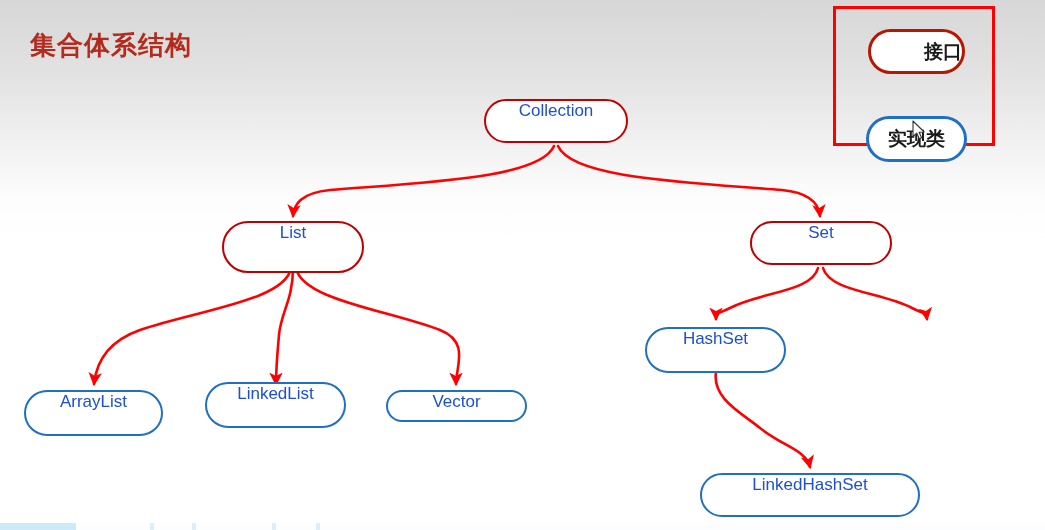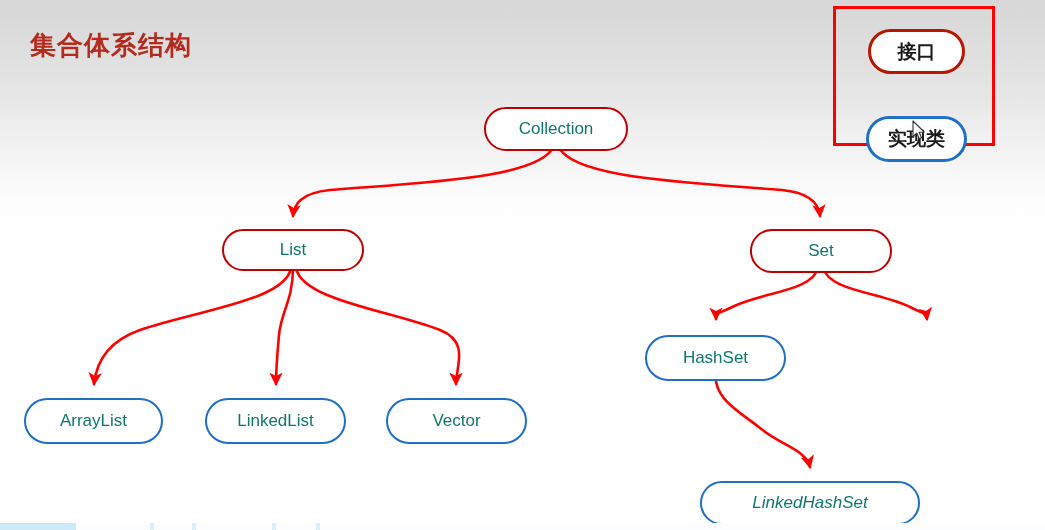--- a/index.html
+++ b/index.html
@@ -34,29 +34,27 @@
     font-weight: bold;
     color: #b42a1d;
     letter-spacing: 1px;
     font-family: "DejaVu Sans", "Liberation Sans", sans-serif;
     white-space: nowrap;
   }
   .node {
     position: absolute;
     box-sizing: border-box;
     display: flex;
-    align-items: center;
     justify-content: center;
     background: #ffffff;
     border-radius: 999px;
     font-size: 17px;
-    color: #0f766e;
+    color: #1d4ed8;
     white-space: nowrap;
     font-family: "Liberation Sans", "DejaVu Sans", sans-serif;
-    margin-top: 8px;
   }
   .node.iface {
     border: 2.5px solid #c00000;
   }
   .node.impl {
     border: 2.5px solid #1f6fc4;
   }
   .legend-box {
     position: absolute;
     left: 833px;
@@ -74,21 +72,21 @@
     align-items: center;
     justify-content: center;
     border-radius: 999px;
     background: #ffffff;
     font-size: 19px;
     font-weight: bold;
     color: #1a1a1a;
     font-family: "DejaVu Sans", "Liberation Sans", sans-serif;
     white-space: nowrap;
   }
-  .legend-node.iface { border: 3px solid #b51700; }
+  .legend-node.iface { border: 3px solid #b51700; justify-content: flex-end; }
   .legend-node.impl  { border: 3px solid #1f6fc4; margin-top: 27px; }
   .watermark {
     position: absolute;
     right: 4px;
     bottom: 2px;
     font-size: 19px;
     color: #c9c9c9;
     font-family: "DejaVu Sans", "Liberation Sans", sans-serif;
     white-space: nowrap;
     pointer-events: none;
@@ -155,46 +153,46 @@
       <path d="M 716,372 C 712,398 740,412 760,428 C 784,447 806,450 810,467"></path>
     </g>
   </svg>
 
   <div class="slide-title">集合体系结构</div>
 
   <div class="node iface" style="left:484px; top:99px; width:144px; height:44px;">
     <span>Collection</span>
   </div>
 
-  <div class="node iface" style="left:222px; top:221px; width:142px; height:42px;">
+  <div class="node iface" style="left:222px; top:221px; width:142px; height:52px;">
     <span>List</span>
   </div>
 
   <div class="node impl" style="left:24px; top:390px; width:139px; height:46px;">
     <span>ArrayList</span>
   </div>
 
   <div class="node iface" style="left:750px; top:221px; width:142px; height:44px;">
     <span>Set</span>
   </div>
 
-  <div class="node impl" style="left:205px; top:390px; width:141px; height:46px;">
+  <div class="node impl" style="left:205px; top:382px; width:141px; height:46px;">
     <span>LinkedList</span>
   </div>
 
-  <div class="node impl" style="left:386px; top:390px; width:141px; height:46px;">
+  <div class="node impl" style="left:386px; top:390px; width:141px; height:32px;">
     <span>Vector</span>
   </div>
 
   <div class="node impl" style="left:645px; top:327px; width:141px; height:46px;">
     <span>HashSet</span>
   </div>
 
 
-  <div class="node impl" style="left:700px; top:473px; width:220px; height:44px;font-style:italic;">
+  <div class="node impl" style="left:700px; top:473px; width:220px; height:44px;">
     <span>LinkedHashSet</span>
   </div>
 
   <div class="legend-box">
     <div class="legend-node iface" style="left:32px; top:20px; width:97px; height:45px;">
       <span>接口</span>
     </div>
     <div class="legend-node impl" style="left:30px; top:80px; width:101px; height:46px;">
       <span>实现类</span>
     </div>

